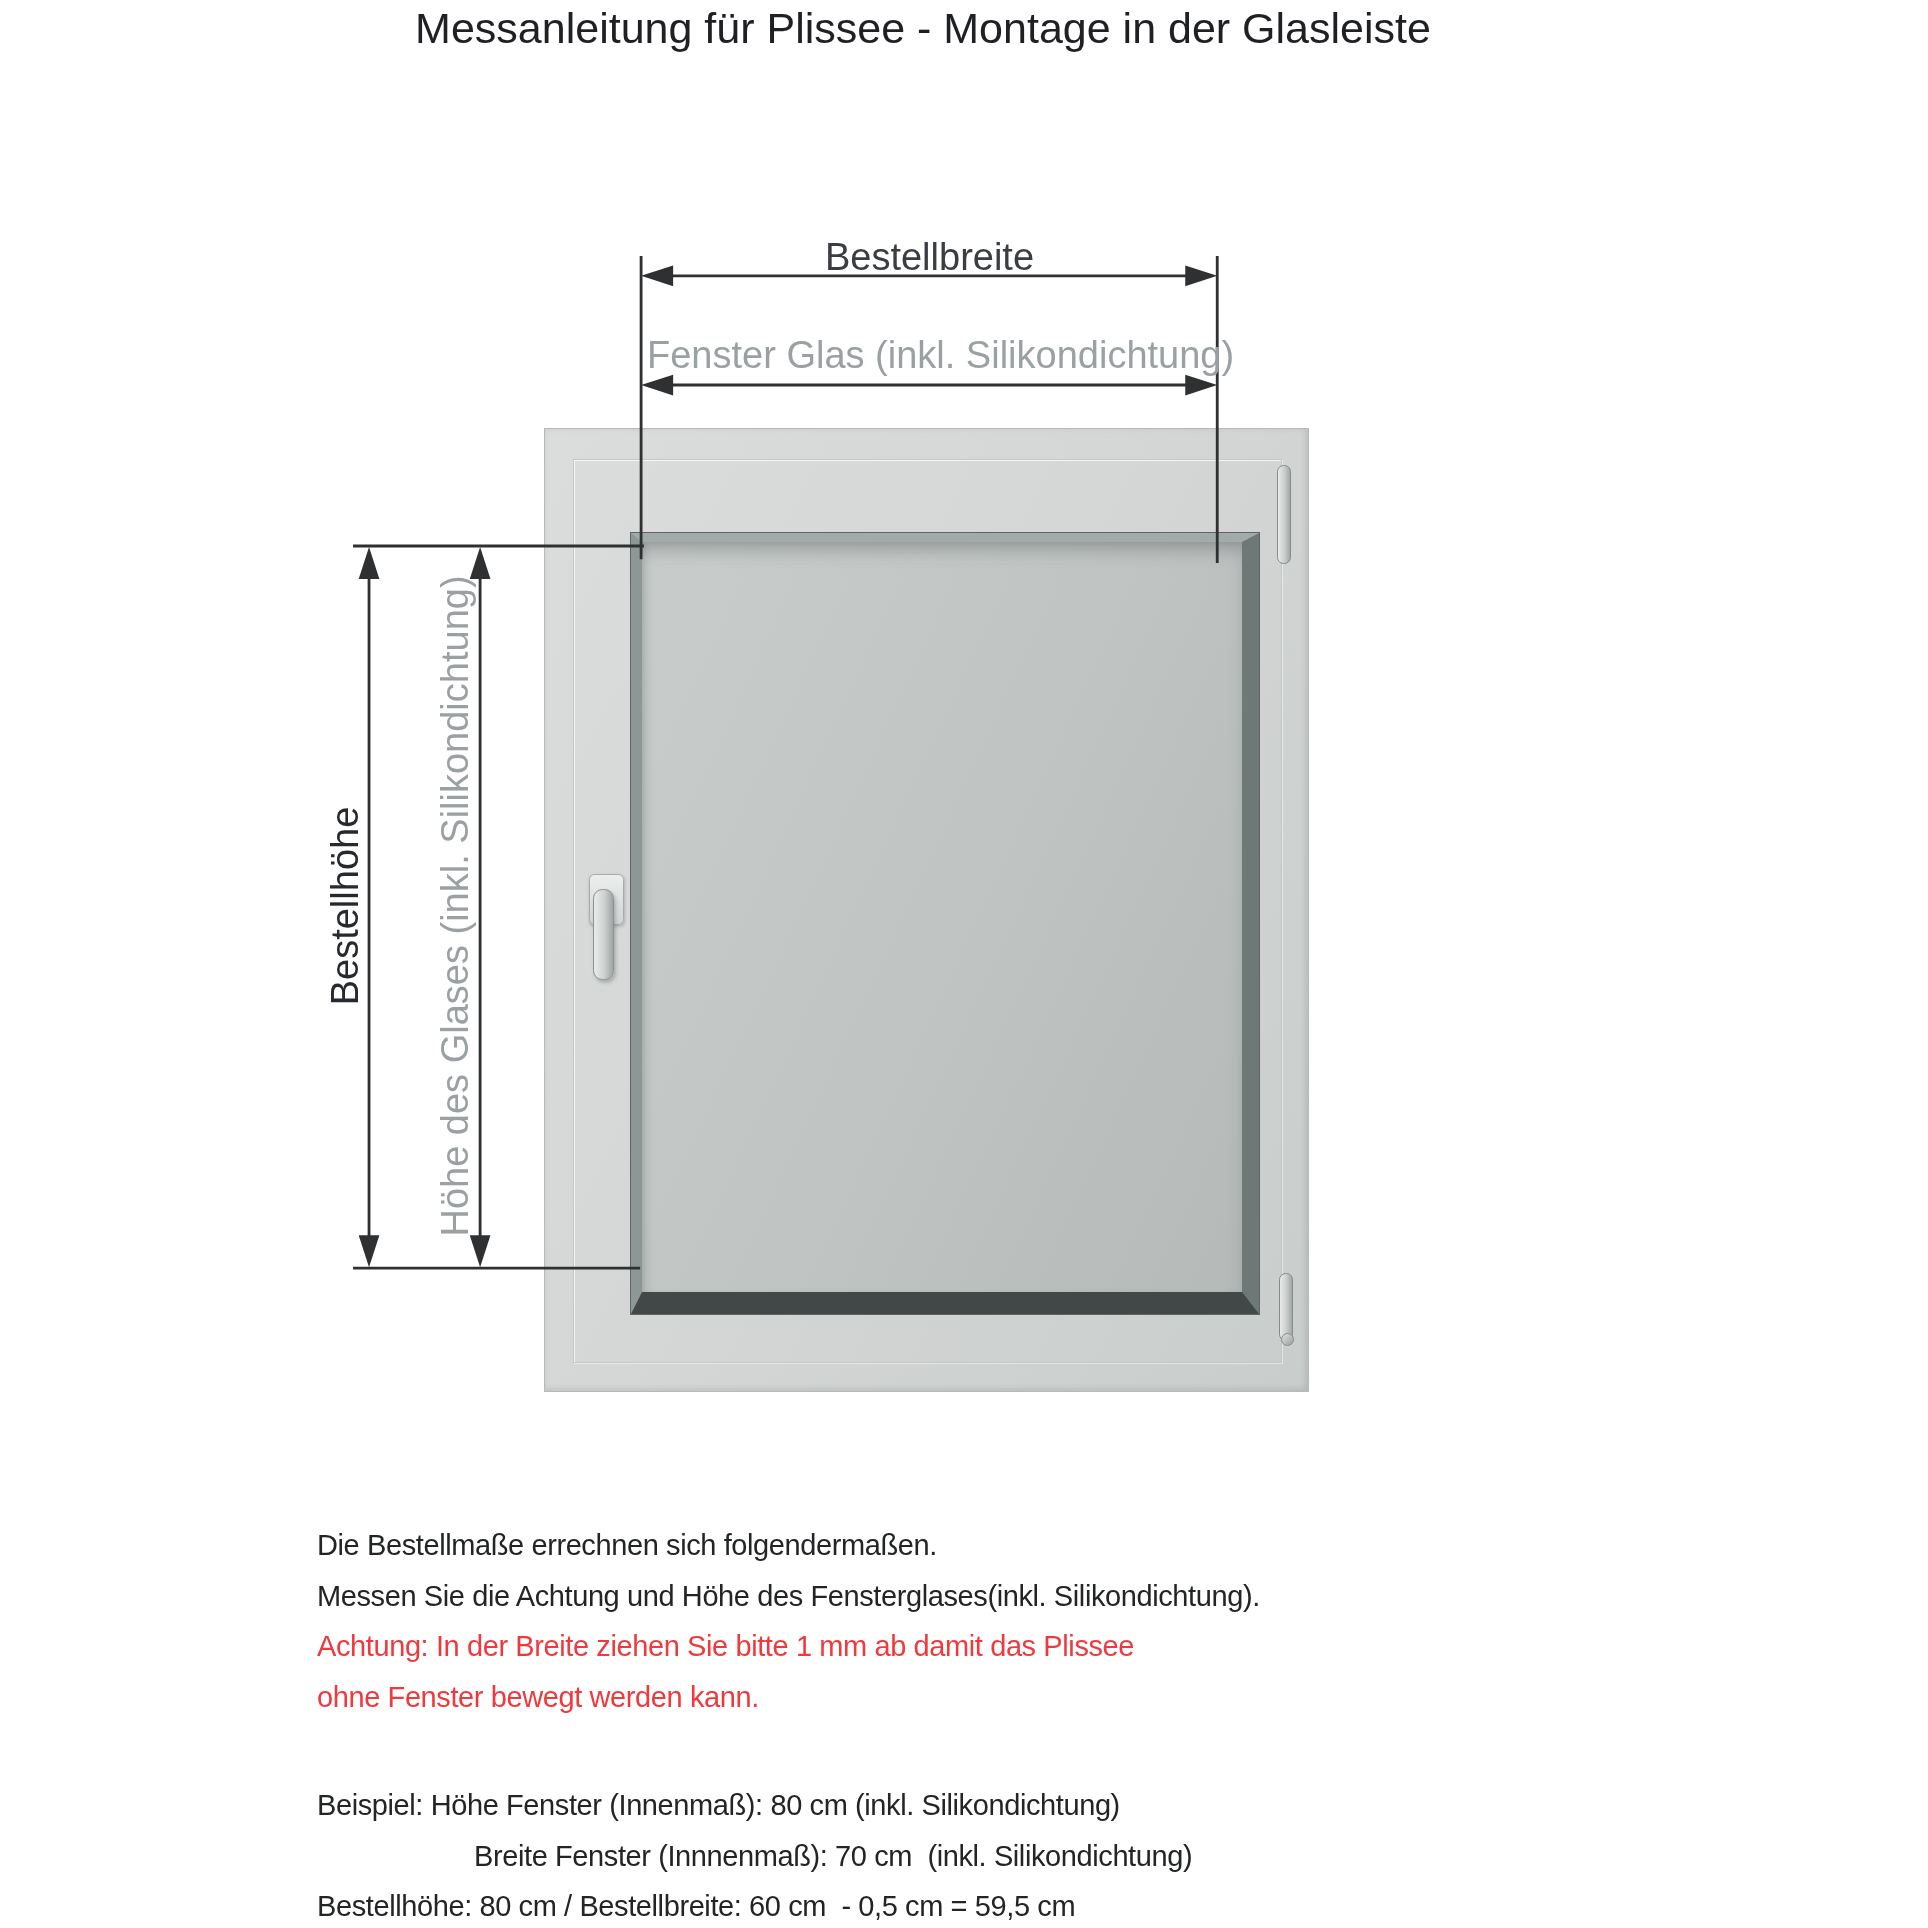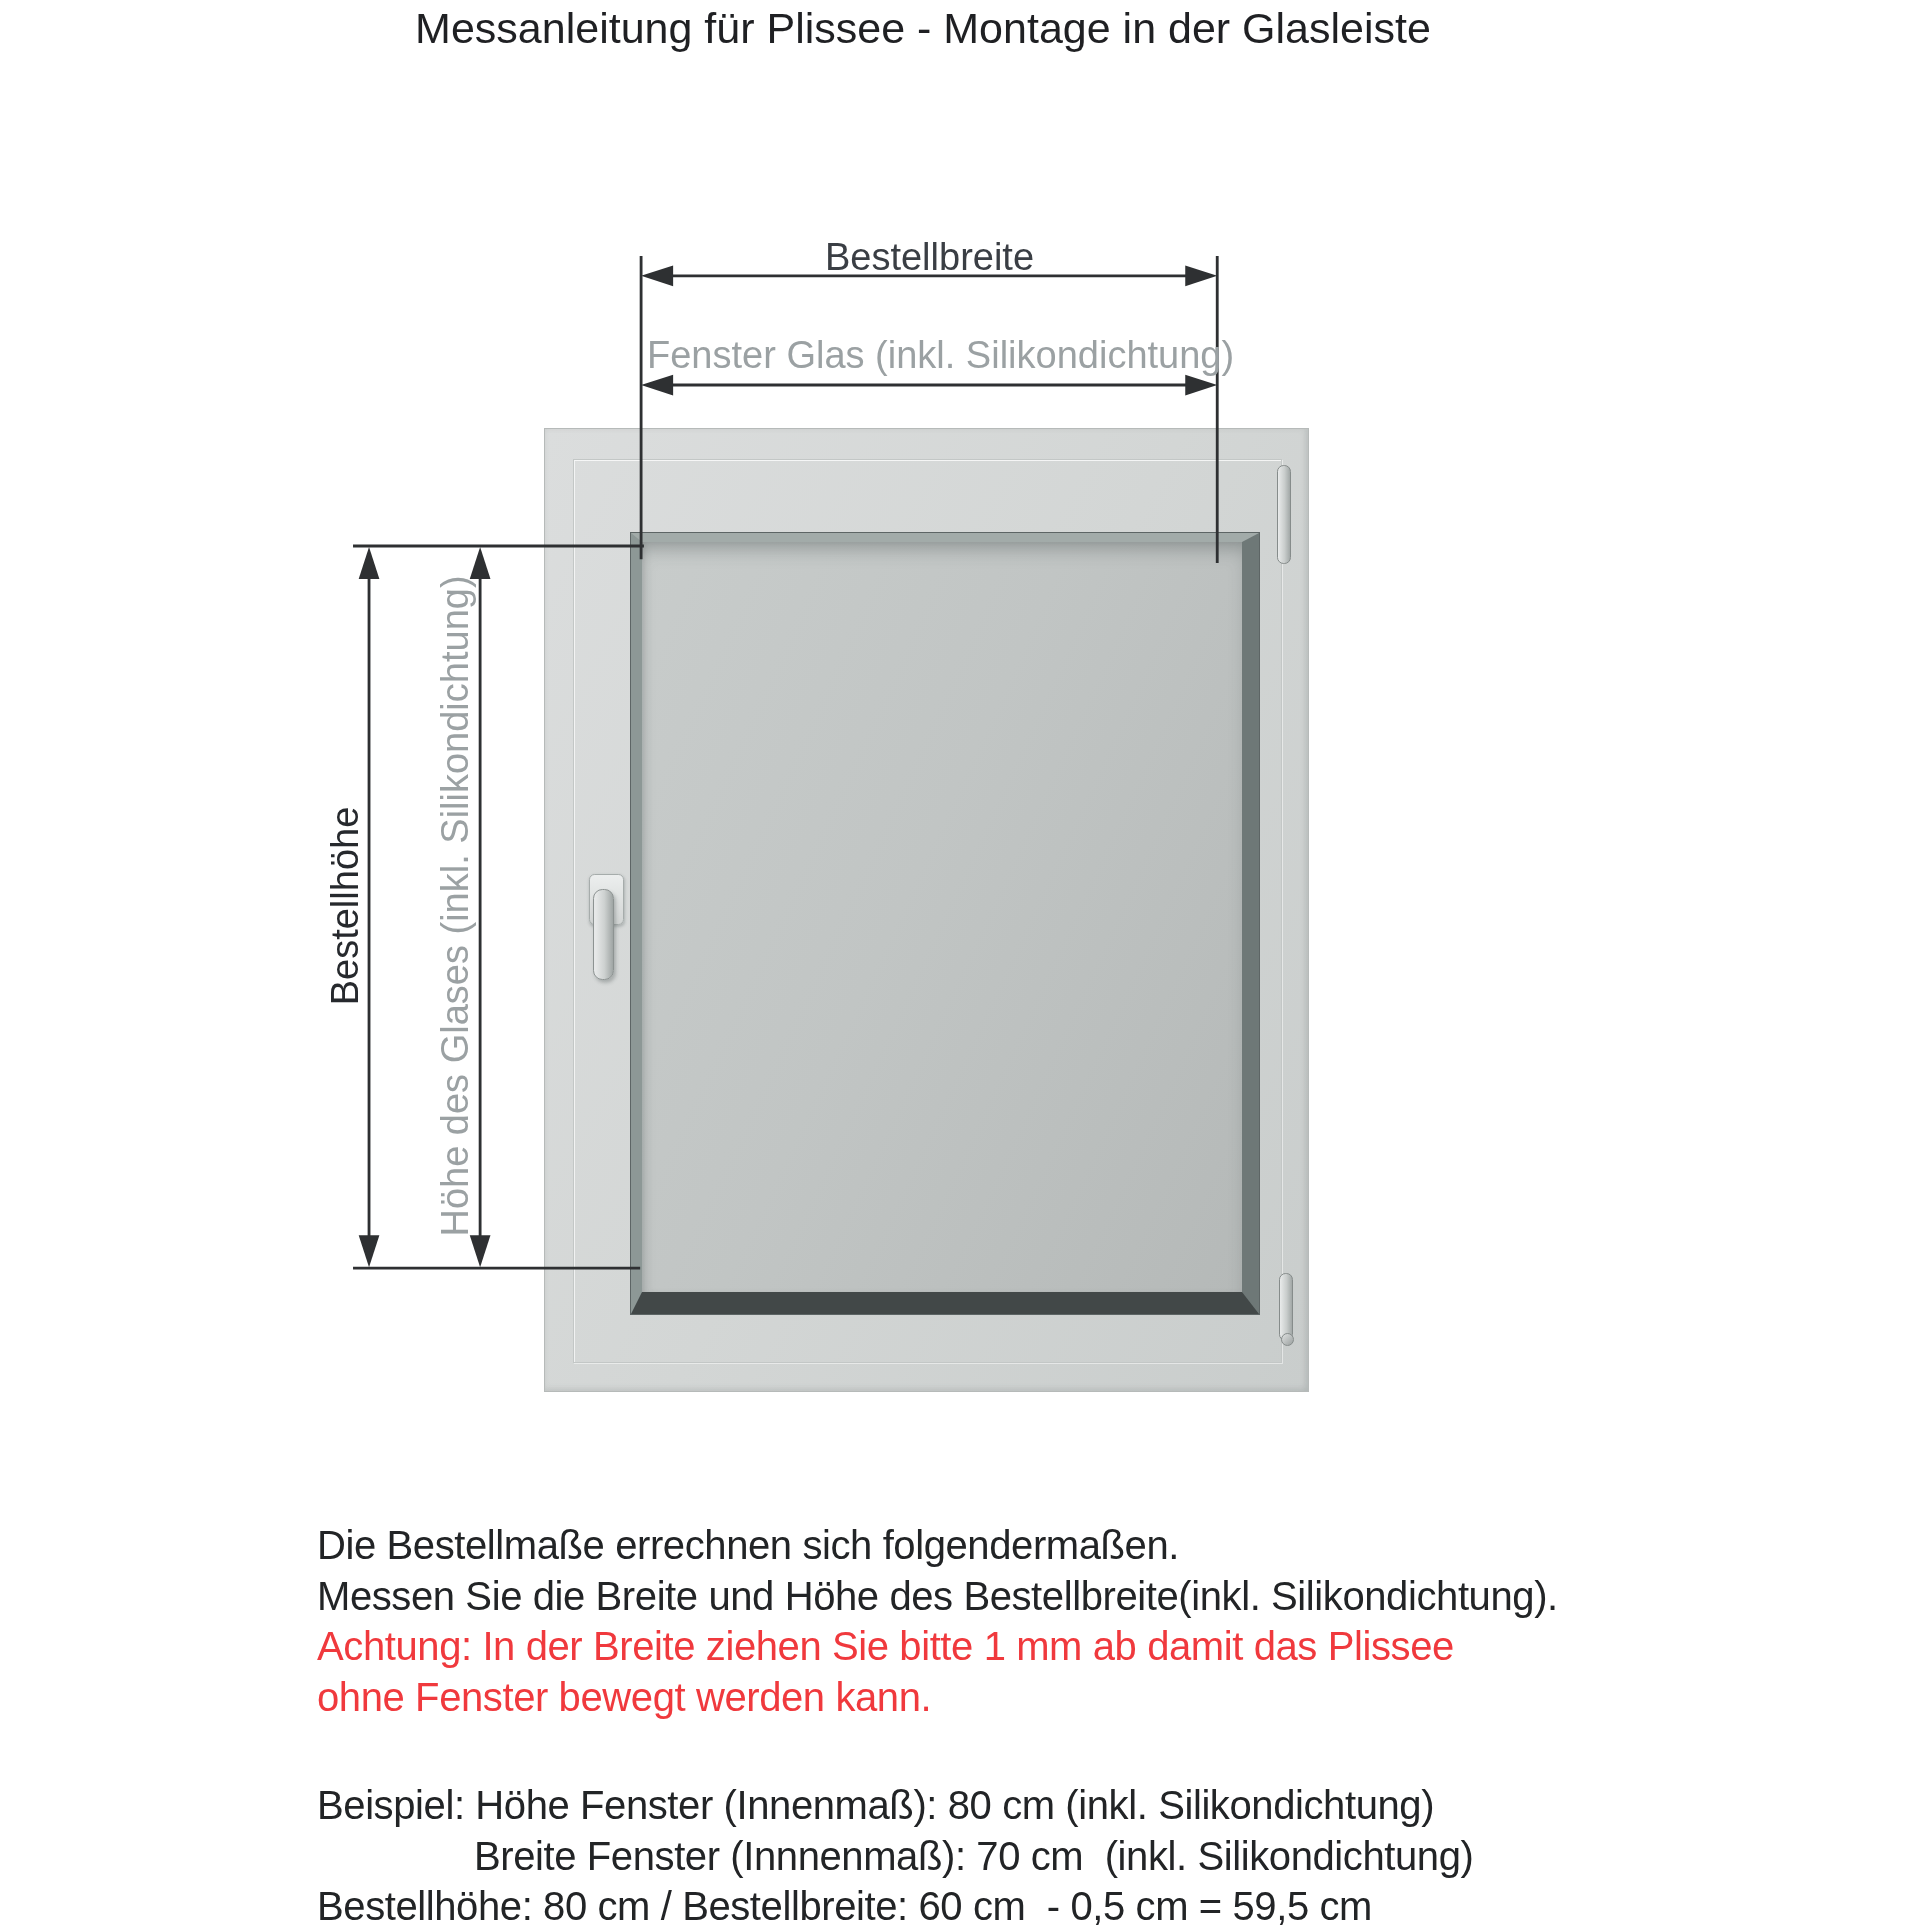--- a/index.html
+++ b/index.html
@@ -63,21 +63,21 @@
   #label-bestellhoehe{left:345px;top:906px;transform:translate(-50%,-50%) rotate(-90deg);color:#26292d;}
   #label-hoehe-glas{left:455px;top:906px;transform:translate(-50%,-50%) rotate(-90deg);color:#9ba1a3;}
 
   
   #dims{left:0;top:0;pointer-events:none;}
   .dim-stroke{stroke:#2e3032;stroke-width:3;fill:none;}
   .dim-fill{fill:#2e3032;stroke:none;}
 
   
   .body-line{
-    position:absolute;left:317px;font-size:40px;line-height:51px;height:51px;
+    position:absolute;left:317px;font-size:29px;line-height:51px;height:51px;
     color:#222426;white-space:pre;letter-spacing:-0.4px;
   }
   .warn{color:#f0393d;}
   #ex-line2{left:474px;}
 </style>
 </head>
 <body>
 
 <div class="abs" id="title">Messanleitung für Plissee - Montage in der Glasleiste</div>
 
@@ -115,20 +115,20 @@
   <path class="dim-fill" d="M510,581 L499,615 L521,615 Z"></path>
   <path class="dim-fill" d="M510,1346 L499,1312 L521,1312 Z"></path>
 </svg>
 
 <div class="abs dim-label" id="label-bestellbreite">Bestellbreite</div>
 <div class="abs dim-label" id="label-breite-glas">Fenster Glas (inkl. Silikondichtung)</div>
 <div class="abs dim-label" id="label-bestellhoehe">Bestellhöhe</div>
 <div class="abs dim-label" id="label-hoehe-glas">Höhe des Glases (inkl. Silikondichtung)</div>
 
 <div class="body-line" style="top:1520px;">Die Bestellmaße errechnen sich folgendermaßen.</div>
-<div class="body-line" style="top:1571px;">Messen Sie die Breite und Höhe des Bestellbreite(inkl. Silikondichtung).</div>
+<div class="body-line" style="top:1571px;">Messen Sie die Achtung und Höhe des Fensterglases(inkl. Silikondichtung).</div>
 <div class="body-line warn" style="top:1621px;">Achtung: In der Breite ziehen Sie bitte 1 mm ab damit das Plissee</div>
 <div class="body-line warn" style="top:1672px;">ohne Fenster bewegt werden kann.</div>
 
 <div class="body-line" style="top:1780px;">Beispiel: Höhe Fenster (Innenmaß): 80 cm (inkl. Silikondichtung)</div>
 <div class="body-line" id="ex-line2" style="top:1831px;">Breite Fenster (Innnenmaß): 70 cm  (inkl. Silikondichtung)</div>
 <div class="body-line" style="top:1881px;">Bestellhöhe: 80 cm / Bestellbreite: 60 cm  - 0,5 cm = 59,5 cm</div>
 
 
 </body></html>

